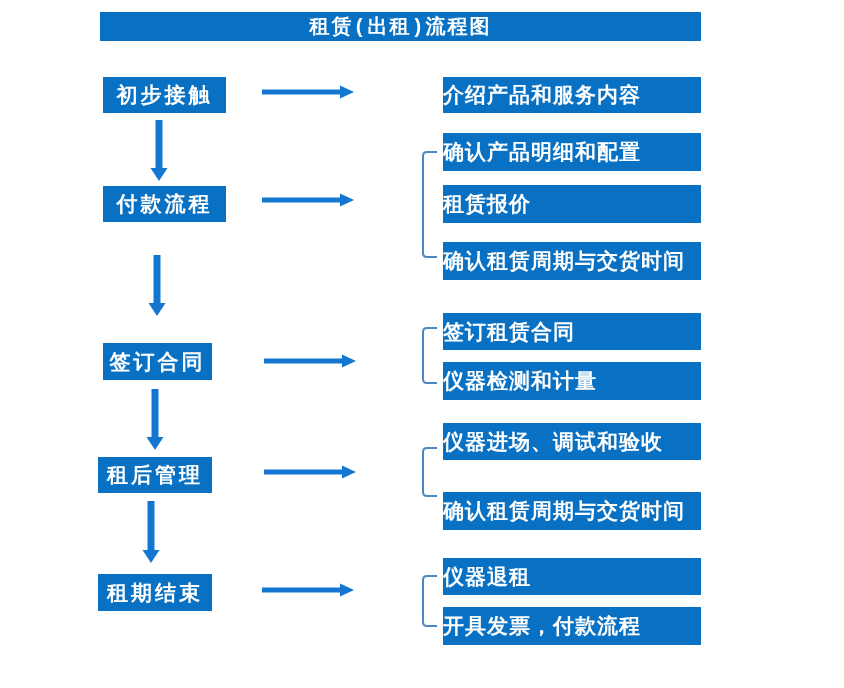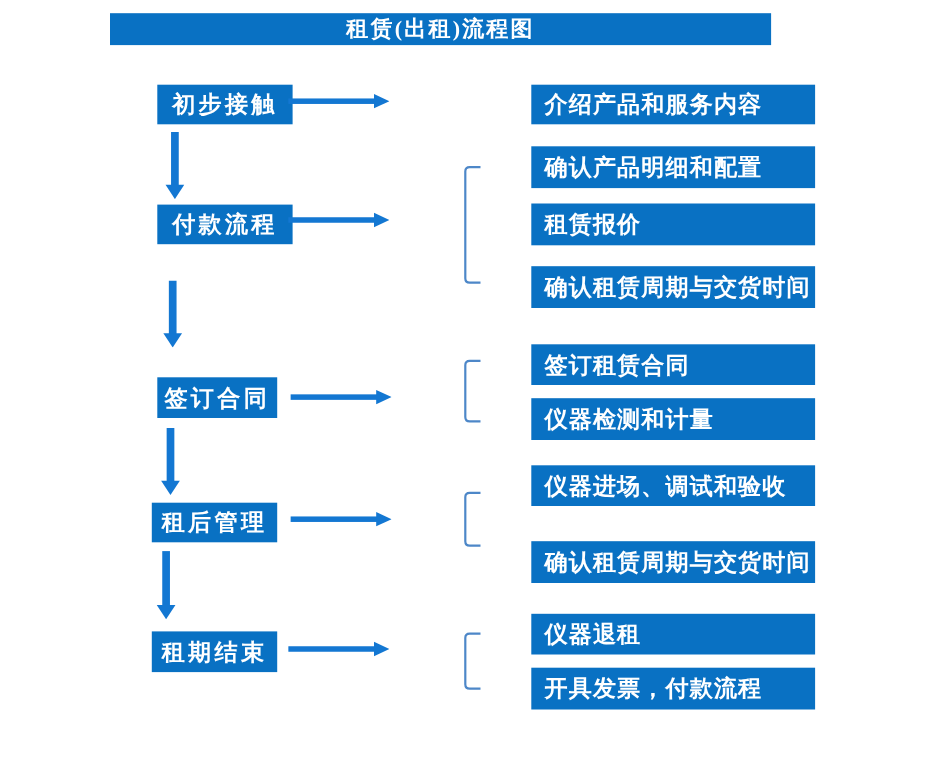--- a/index.html
+++ b/index.html
@@ -1,21 +1,21 @@
 <!DOCTYPE html>
 <html style="--box-blue: #0971c3; --arrow-blue: #1377d2; --bracket-blue: #4d87c8; --text-white: #ffffff; --background: #ffffff;"><head>
 <meta charset="utf-8">
 <style>
   html, body { margin: 0; padding: 0; background: #ffffff; }
   .canvas {
     position: relative;
     width: 844px;
     height: 688px;
     background: var(--background, #ffffff);
-    font-family: Liberation Serif, serif;
+    font-family: Liberation Mono, monospace;
     overflow: hidden;
   }
   .banner {
     position: absolute;
     left: 100px; top: 12px; width: 601px; height: 29px;
     background: var(--box-blue, #0971c3);
     color: var(--text-white, #ffffff);
     font-weight: bold;
     font-size: 20px;
     letter-spacing: 2px;
@@ -23,30 +23,28 @@
     white-space: nowrap;
   }
   .box {
     position: absolute;
     box-sizing: border-box;
     background: var(--box-blue, #0971c3);
     color: var(--text-white, #ffffff);
     font-weight: bold;
     display: flex; align-items: center;
     white-space: nowrap;
-    margin-left: 40px;
   }
   .step-box {
     justify-content: center;
     font-size: 21px;
     letter-spacing: 3px;
   }
   .detail-box {
     justify-content: flex-start;
-    padding-left: 12px;
     font-size: 21px;
     letter-spacing: 1px;
   }
   svg.arrow, svg.bracket { position: absolute; display: block; }
   .arr-fill { fill: var(--arrow-blue, #1377d2); }
   .bracket-path {
     fill: none;
     stroke: var(--bracket-blue, #4d87c8);
     stroke-width: 2;
     stroke-linecap: butt;

